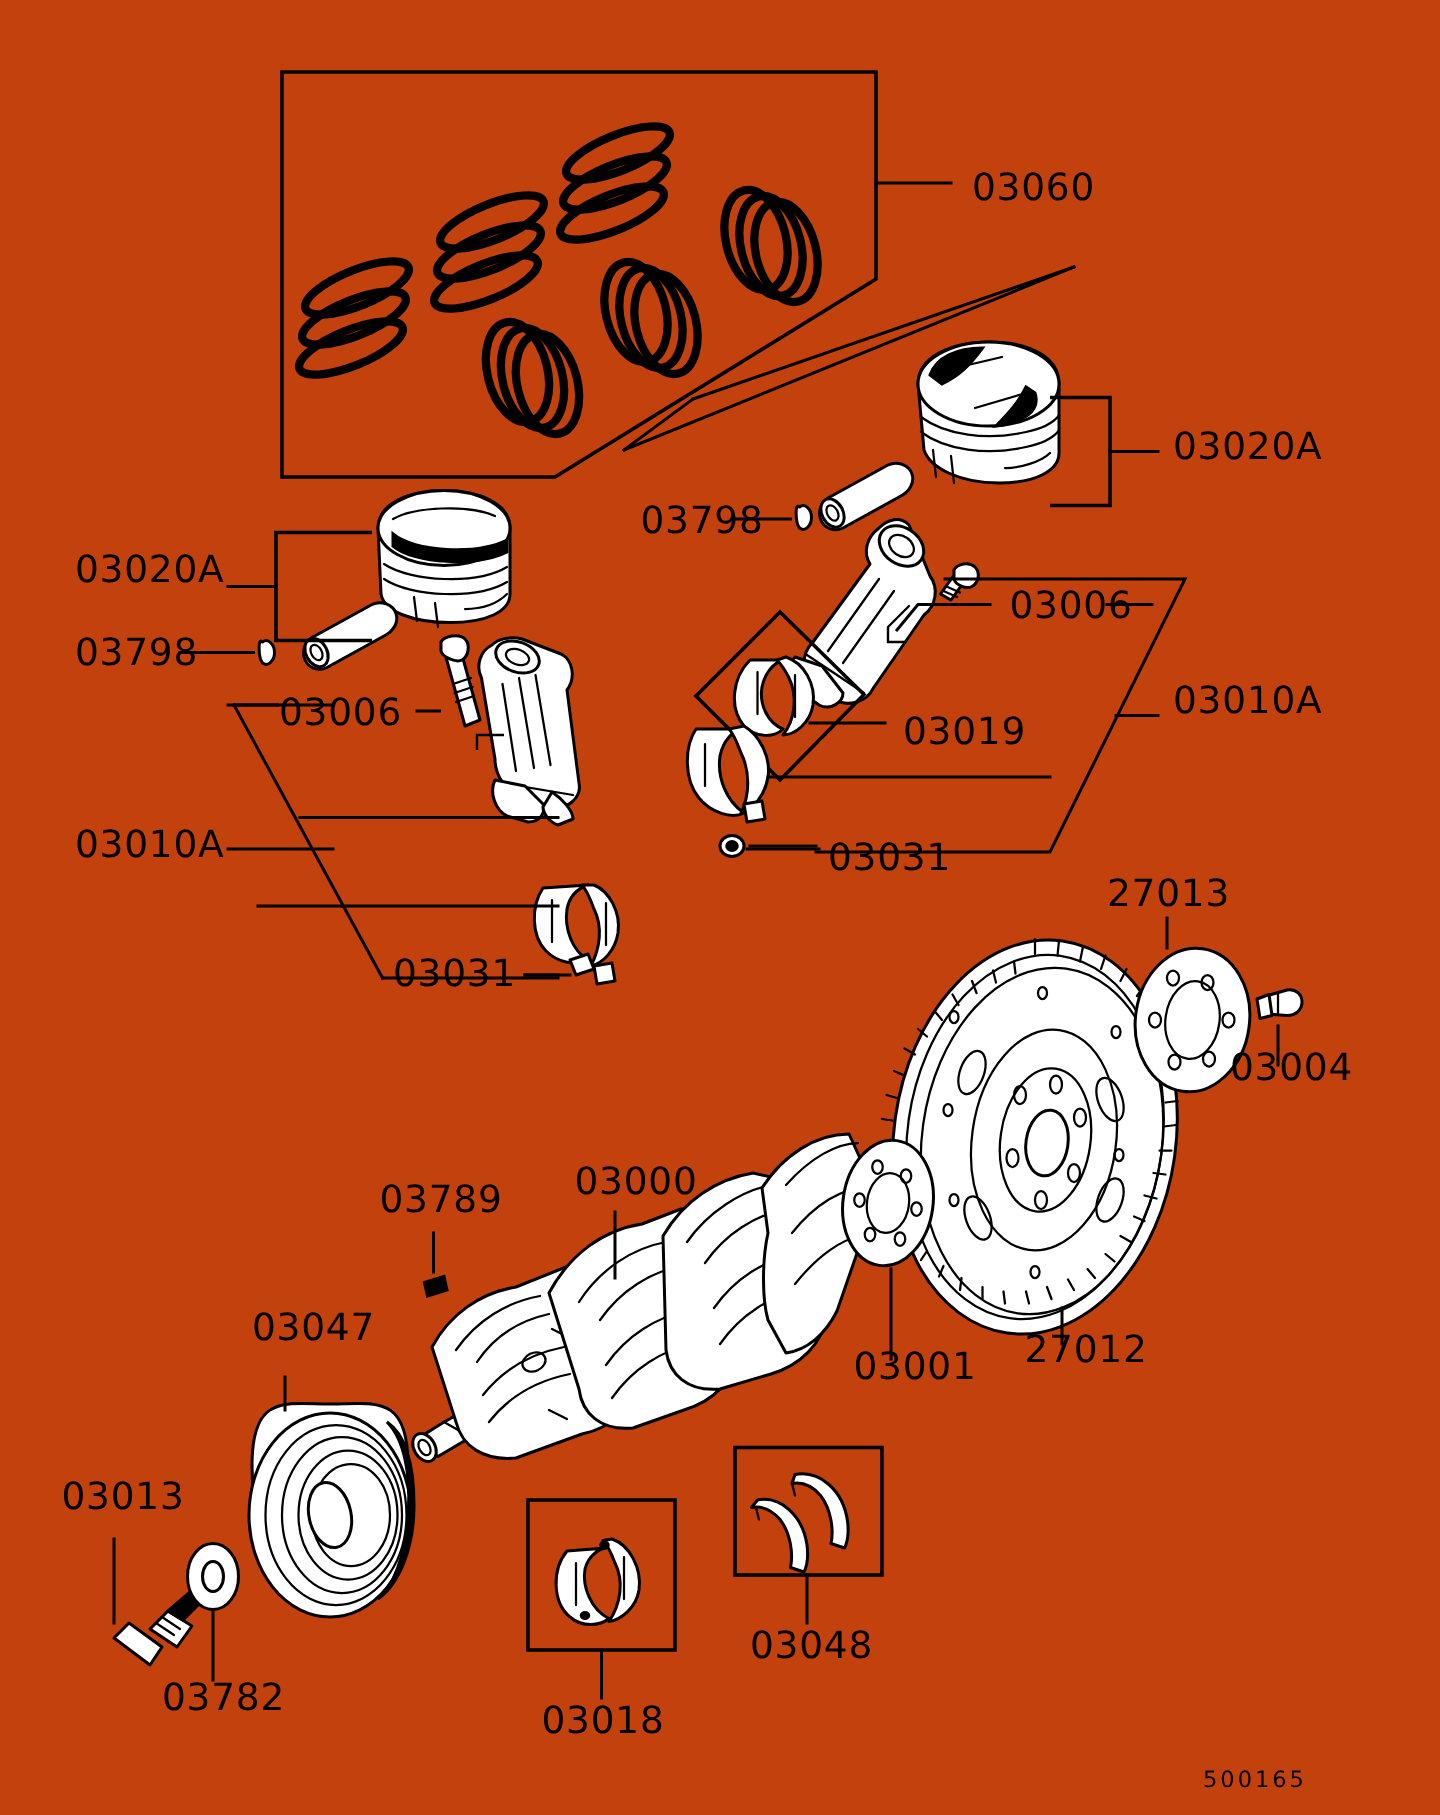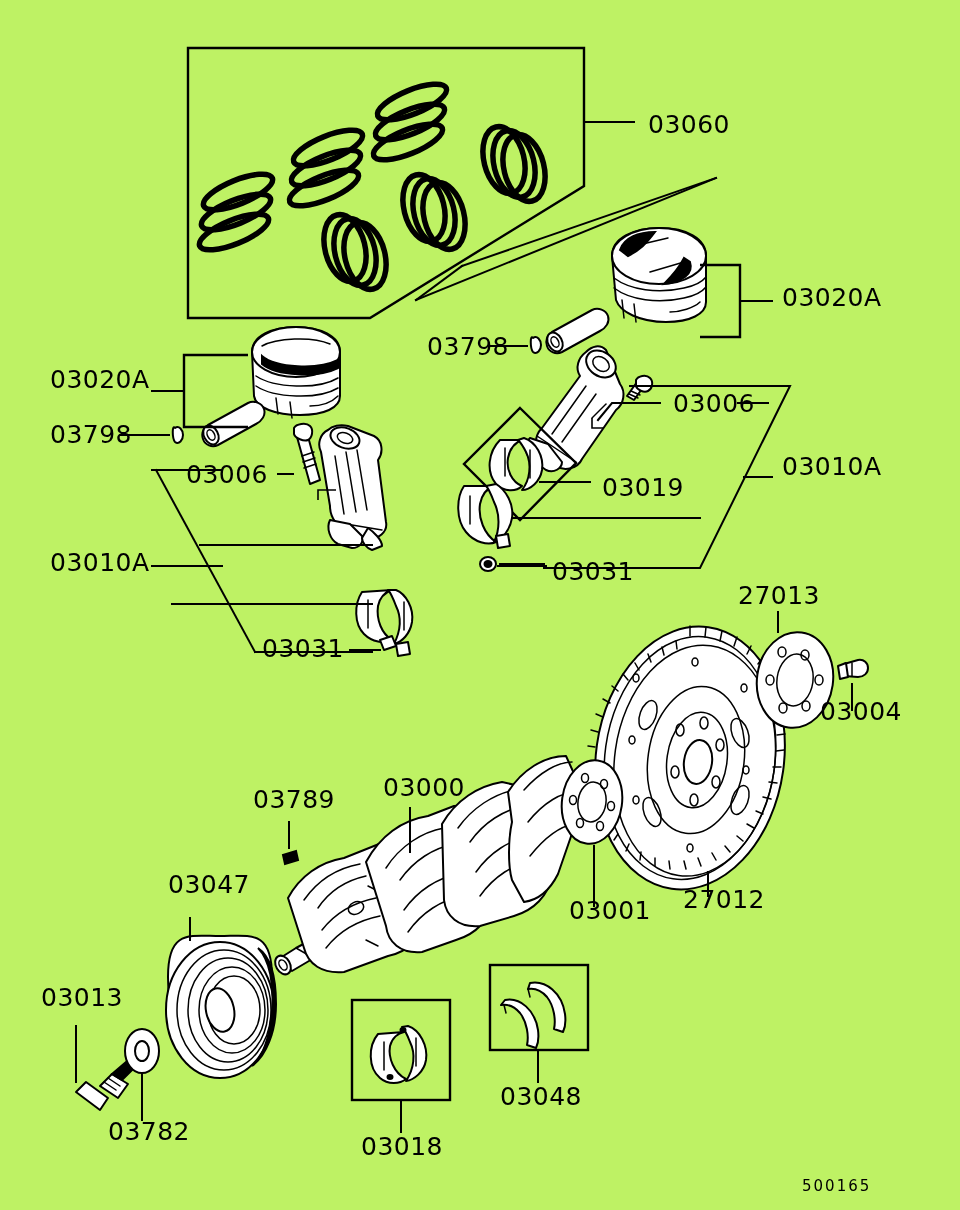--- a/index.html
+++ b/index.html
@@ -7,21 +7,21 @@
     padding: 0;
     background: #ffffff;
   }
   body {
     font-family: "DejaVu Sans", sans-serif;
   }
   #page {
     position: relative;
     width: 960px;
     height: 1210px;
-    background: #bef264;
+    background: #c2410c;
     overflow: hidden;
   }
   #diagram {
     position: absolute;
     left: 0;
     top: 0;
     width: 960px;
     height: 1210px;
   }
   .lbl {

